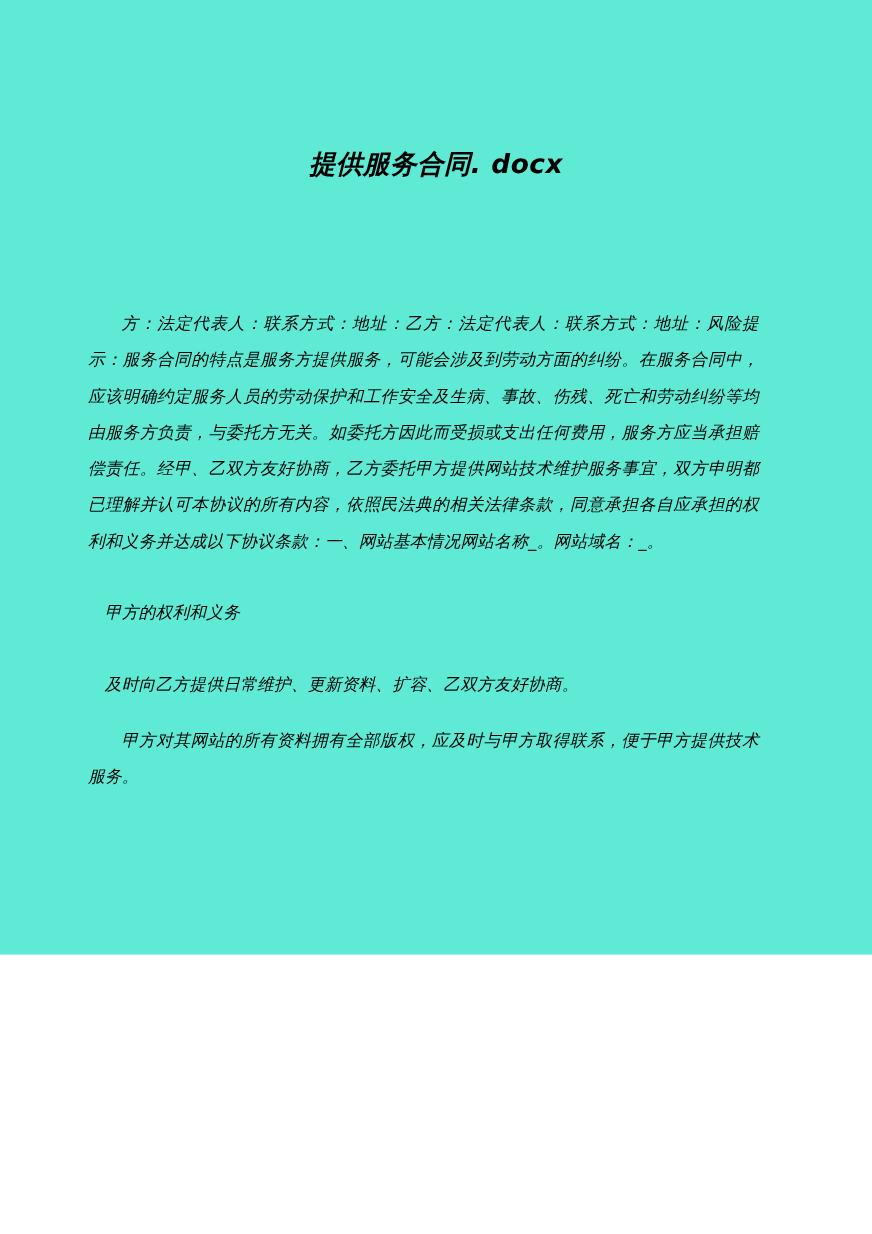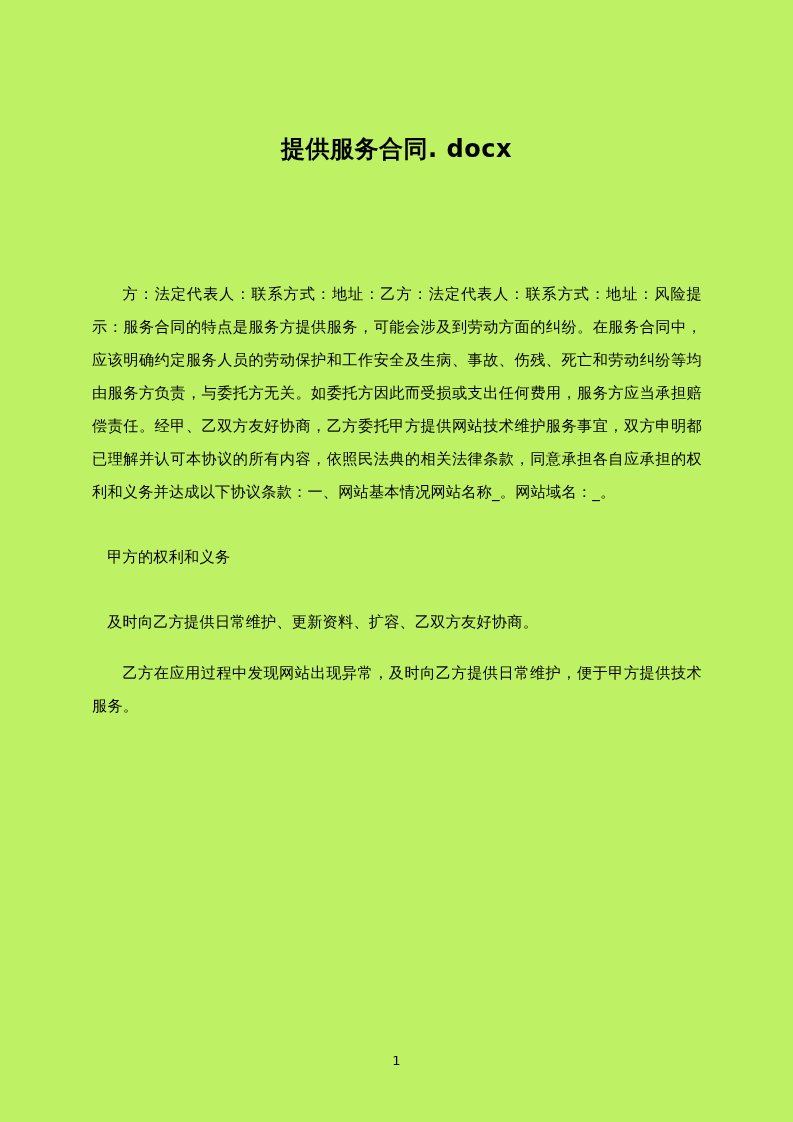--- a/index.html
+++ b/index.html
@@ -7,40 +7,41 @@
     padding: 0;
     background: #ffffff;
   }
   body {
     font-family: "DejaVu Sans", "Liberation Sans", sans-serif;
     color: #000000;
   }
   .page {
     position: relative;
     width: 793px;
-    height: 1122px;
+    height: 868px;
     margin: 0 auto;
-    background: #bef264;
+    background: #5eead4;
     box-sizing: border-box;
     overflow: hidden;
+    font-style: italic;
   }
   .doc-title {
     position: absolute;
     top: 132px;
     left: 0;
     width: 793px;
     text-align: center;
     font-size: 24px;
     font-weight: bold;
     letter-spacing: 0.5px;
     line-height: 34px;
   }
   .body-block {
     position: absolute;
-    left: 92px;
+    left: 80px;
     width: 610px;
   }
   .para {
     font-size: 15.2px;
     line-height: 33px;
     text-align: justify;
     text-justify: inter-ideograph;
     margin: 0 0 18px 0;
     letter-spacing: 0.2px;
   }
@@ -65,18 +66,18 @@
 <body>
 
 <div class="page">
 
   <div class="doc-title">提供服务合同. docx</div>
 
   <div class="body-block" style="top: 278px;">
     <p class="para indent">方：法定代表人：联系方式：地址：乙方：法定代表人：联系方式：地址：风险提示：服务合同的特点是服务方提供服务，可能会涉及到劳动方面的纠纷。在服务合同中，应该明确约定服务人员的劳动保护和工作安全及生病、事故、伤残、死亡和劳动纠纷等均由服务方负责，与委托方无关。如委托方因此而受损或支出任何费用，服务方应当承担赔偿责任。经甲、乙双方友好协商，乙方委托甲方提供网站技术维护服务事宜，双方申明都已理解并认可本协议的所有内容，依照民法典的相关法律条款，同意承担各自应承担的权利和义务并达成以下协议条款：一、网站基本情况网站名称_。网站域名：_。</p>
     <p class="para indent-small">甲方的权利和义务</p>
     <p class="para indent-small">及时向乙方提供日常维护、更新资料、扩容、乙双方友好协商。</p>
-    <p class="para indent">乙方在应用过程中发现网站出现异常，及时向乙方提供日常维护，便于甲方提供技术服务。</p>
+    <p class="para indent">甲方对其网站的所有资料拥有全部版权，应及时与甲方取得联系，便于甲方提供技术服务。</p>
   </div>
 
   <div class="page-number">1</div>
 
 </div>
 
 </body></html>

